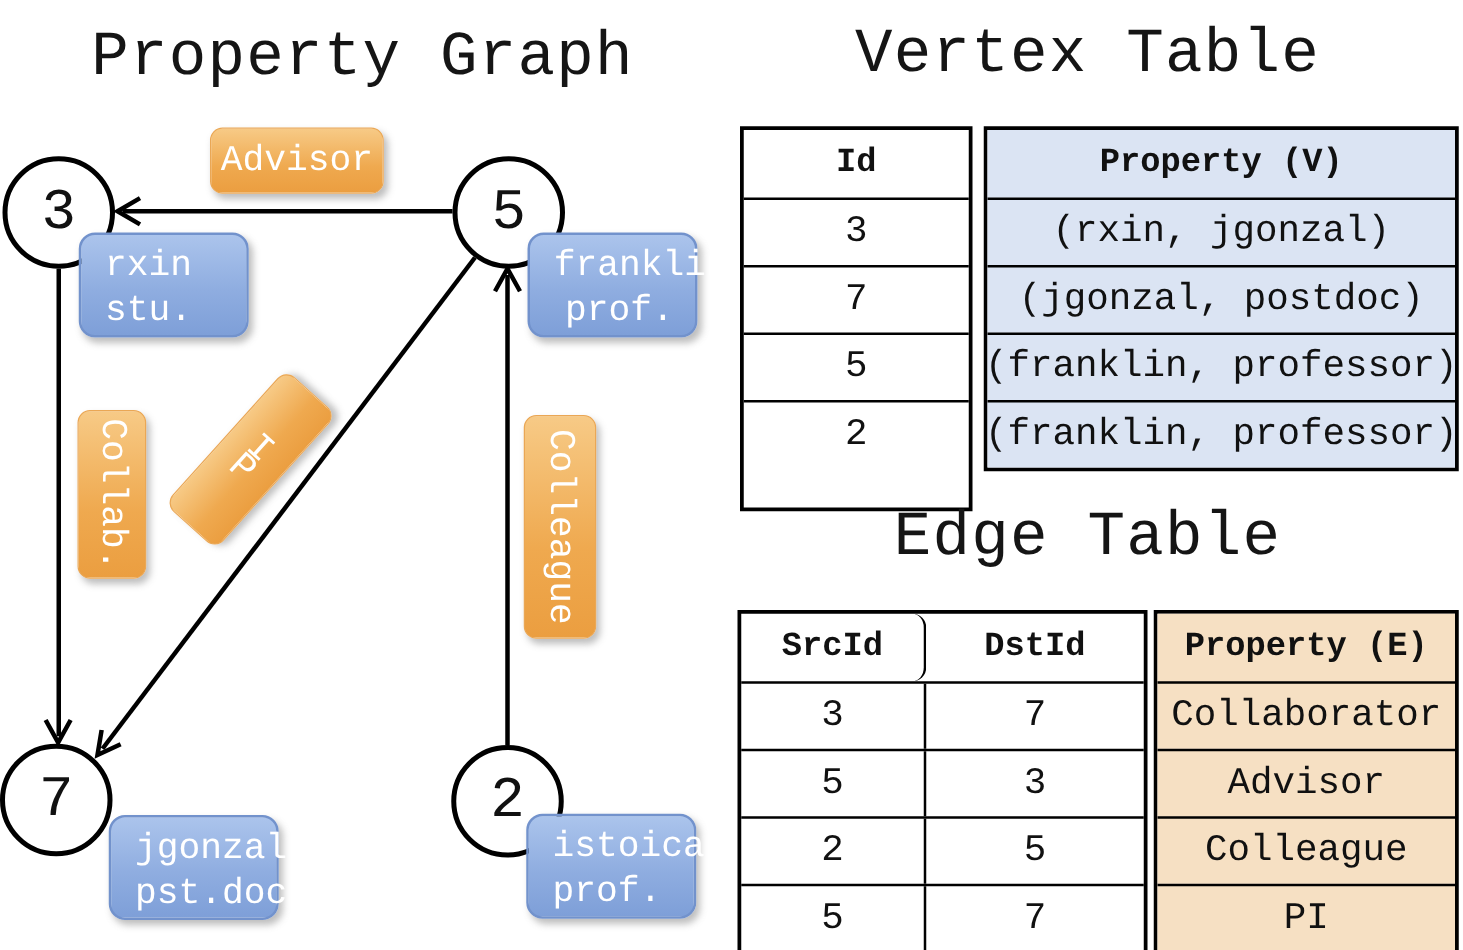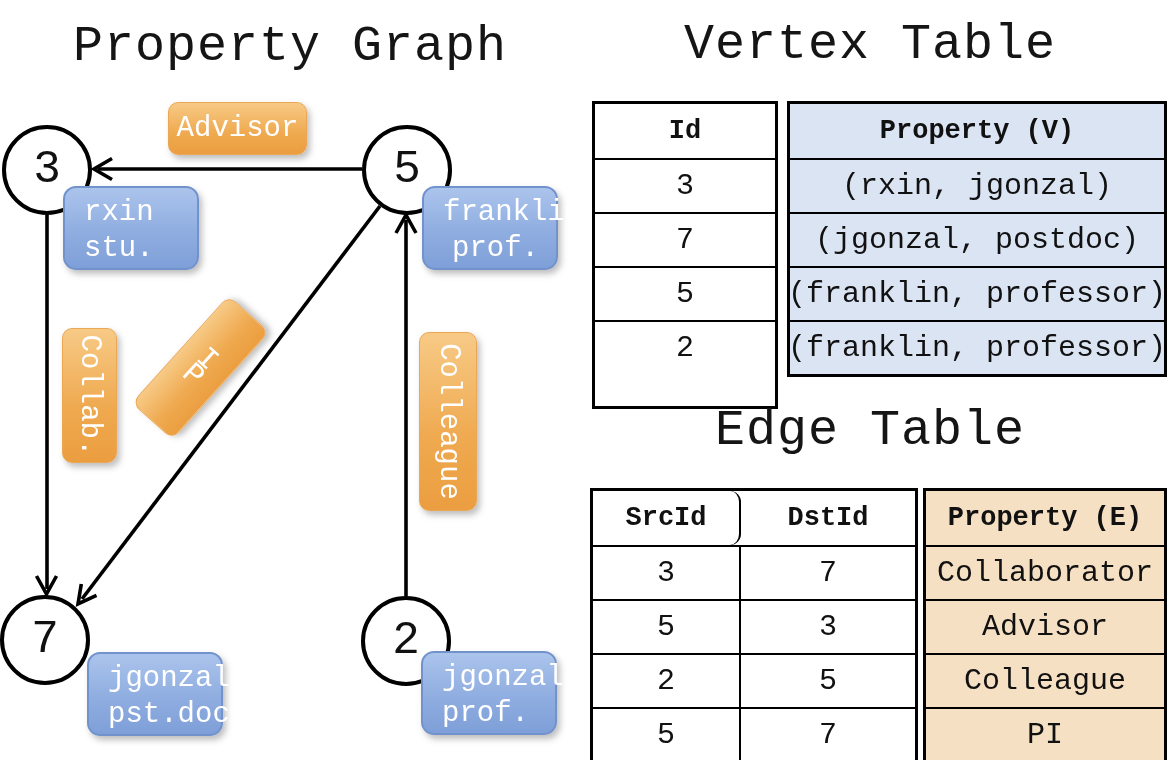--- a/index.html
+++ b/index.html
@@ -104,21 +104,21 @@
   </div>
   <div class="abs vcard" style="left:422px;top:186px;text-align:center;">
     <div>franklin,</div>
     <div>prof.</div>
   </div>
   <div class="abs vcard" style="left:63px;top:652px;margin-left:24px;">
     <div>jgonzal,</div>
     <div>pst.doc.</div>
   </div>
   <div class="abs vcard" style="left:421px;top:651px;">
-    <div>jgonzal</div>
+    <div>istoica</div>
     <div>prof.</div>
   </div>
 
   <div class="abs ebox" style="left:168px;top:102px;width:139px;height:53px;">
     <span>Advisor</span>
   </div>
   <div class="abs ebox" style="left:62px;top:328px;width:55px;height:135px;">
     <span class="rot-span">Collab.</span>
   </div>
   <div class="abs ebox" style="left:128px;top:340px;width:145px;height:55px;transform:rotate(-48deg);">

